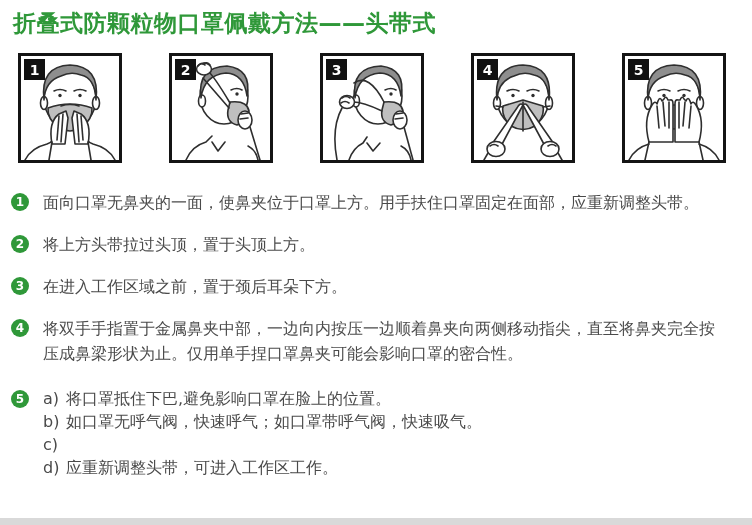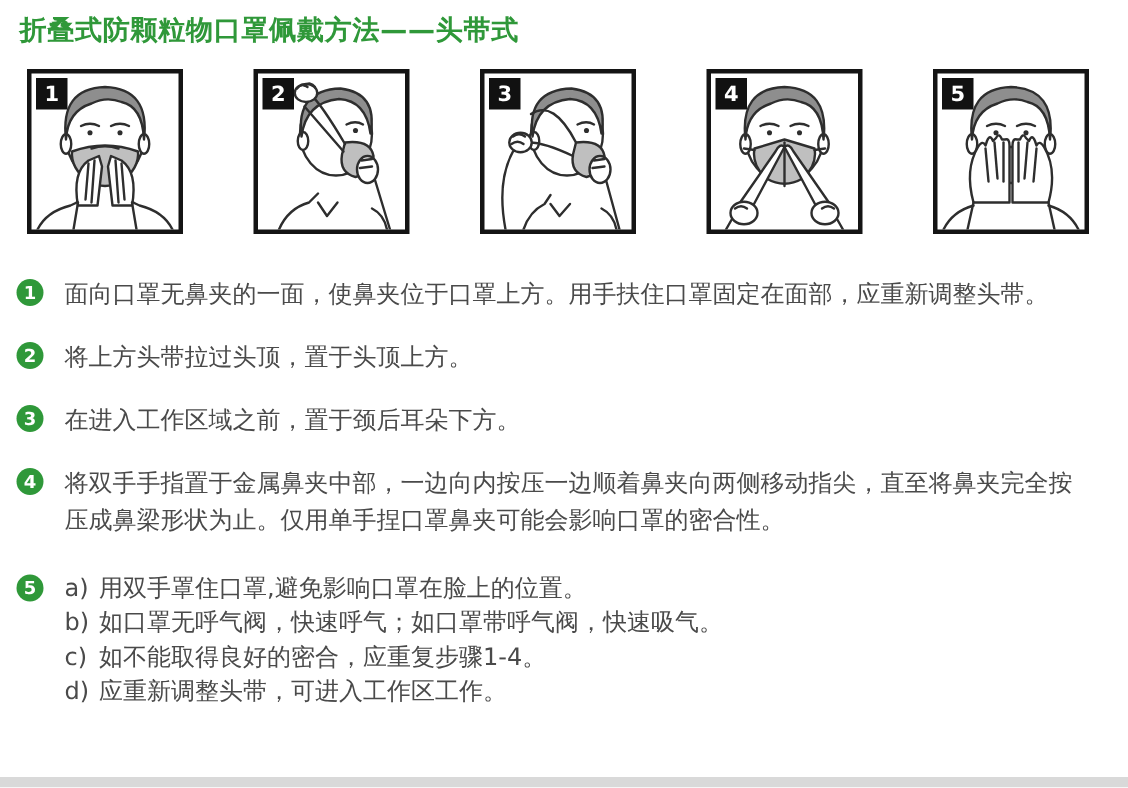--- a/index.html
+++ b/index.html
@@ -11,21 +11,21 @@
   }
   *{box-sizing:border-box;margin:0;padding:0}
   html,body{width:752px;height:525px;overflow:hidden}
   body{
     background:#ffffff;
     font-family:"DejaVu Sans","Liberation Sans",sans-serif;
     position:relative;
   }
   .page-title{
     margin:8px 0 0 13px;
-    font-size:18px;
+    font-size:23px;
     font-weight:bold;
     color:var(--accent-green);
     letter-spacing:0.5px;
     white-space:nowrap;
   }
   .panels{
     margin:14px 26px 0 18px;
     display:flex;
     justify-content:space-between;
   }
@@ -245,30 +245,29 @@
     <span class="step-badge">4</span>
     <div class="step-text">将双手手指置于金属鼻夹中部，一边向内按压一边顺着鼻夹向两侧移动指尖，直至将鼻夹完全按压成鼻梁形状为止。仅用单手捏口罩鼻夹可能会影响口罩的密合性。</div>
   </div>
 
   <div class="step step-5">
     <span class="step-badge">5</span>
     <div class="step-text">
       <div class="sub-items">
         <div class="sub-item">
           <span class="sub-label">a)</span>
-          <div>用双手罩住口罩,避免影响口罩在脸上的位置。</div>
+          <div>将口罩抵住下巴,避免影响口罩在脸上的位置。</div>
         </div>
         <div class="sub-item">
           <span class="sub-label">b)</span>
           <div>如口罩无呼气阀，快速呼气；如口罩带呼气阀，快速吸气。</div>
         </div>
         <div class="sub-item">
           <span class="sub-label">c)</span>
           <div>
-            <div>如不能取得良好的密合，应重复步骤1-4。</div>
           </div>
         </div>
         <div class="sub-item">
           <span class="sub-label">d)</span>
           <div>应重新调整头带，可进入工作区工作。</div>
         </div>
       </div>
     </div>
   </div>
 

